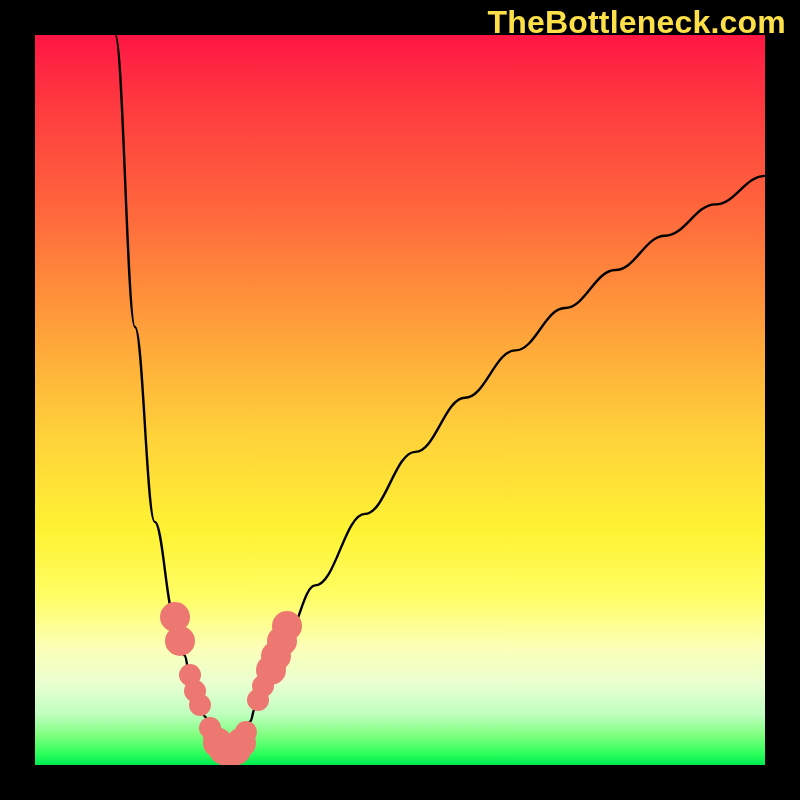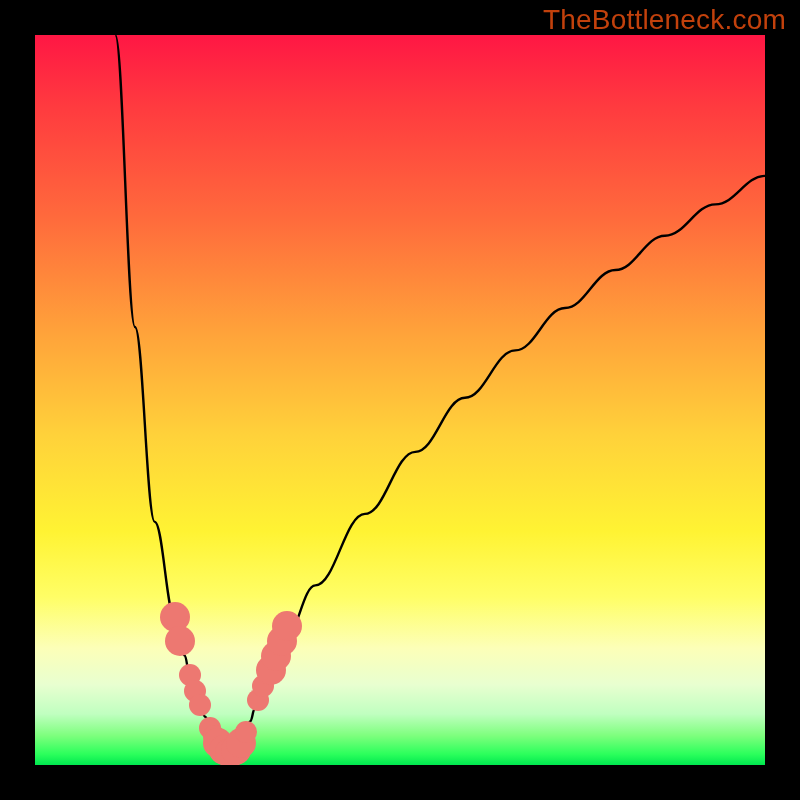--- a/index.html
+++ b/index.html
@@ -14,23 +14,23 @@
   .outer {
     width: 800px;
     height: 800px;
     position: relative;
     background: #000;
   }
   .watermark {
     position: absolute;
     top: 4px;
     right: 14px;
-    color: #c2410c;
-    font-size: 28px;
-    font-weight: 400;
+    color: #fde047;
+    font-size: 32px;
+    font-weight: 700;
     letter-spacing: 0.2px;
     z-index: 200;
   }
   .plot {
     position: absolute;
     left: 35px;
     top: 35px;
     width: 730px;
     height: 730px;
     background: linear-gradient(

